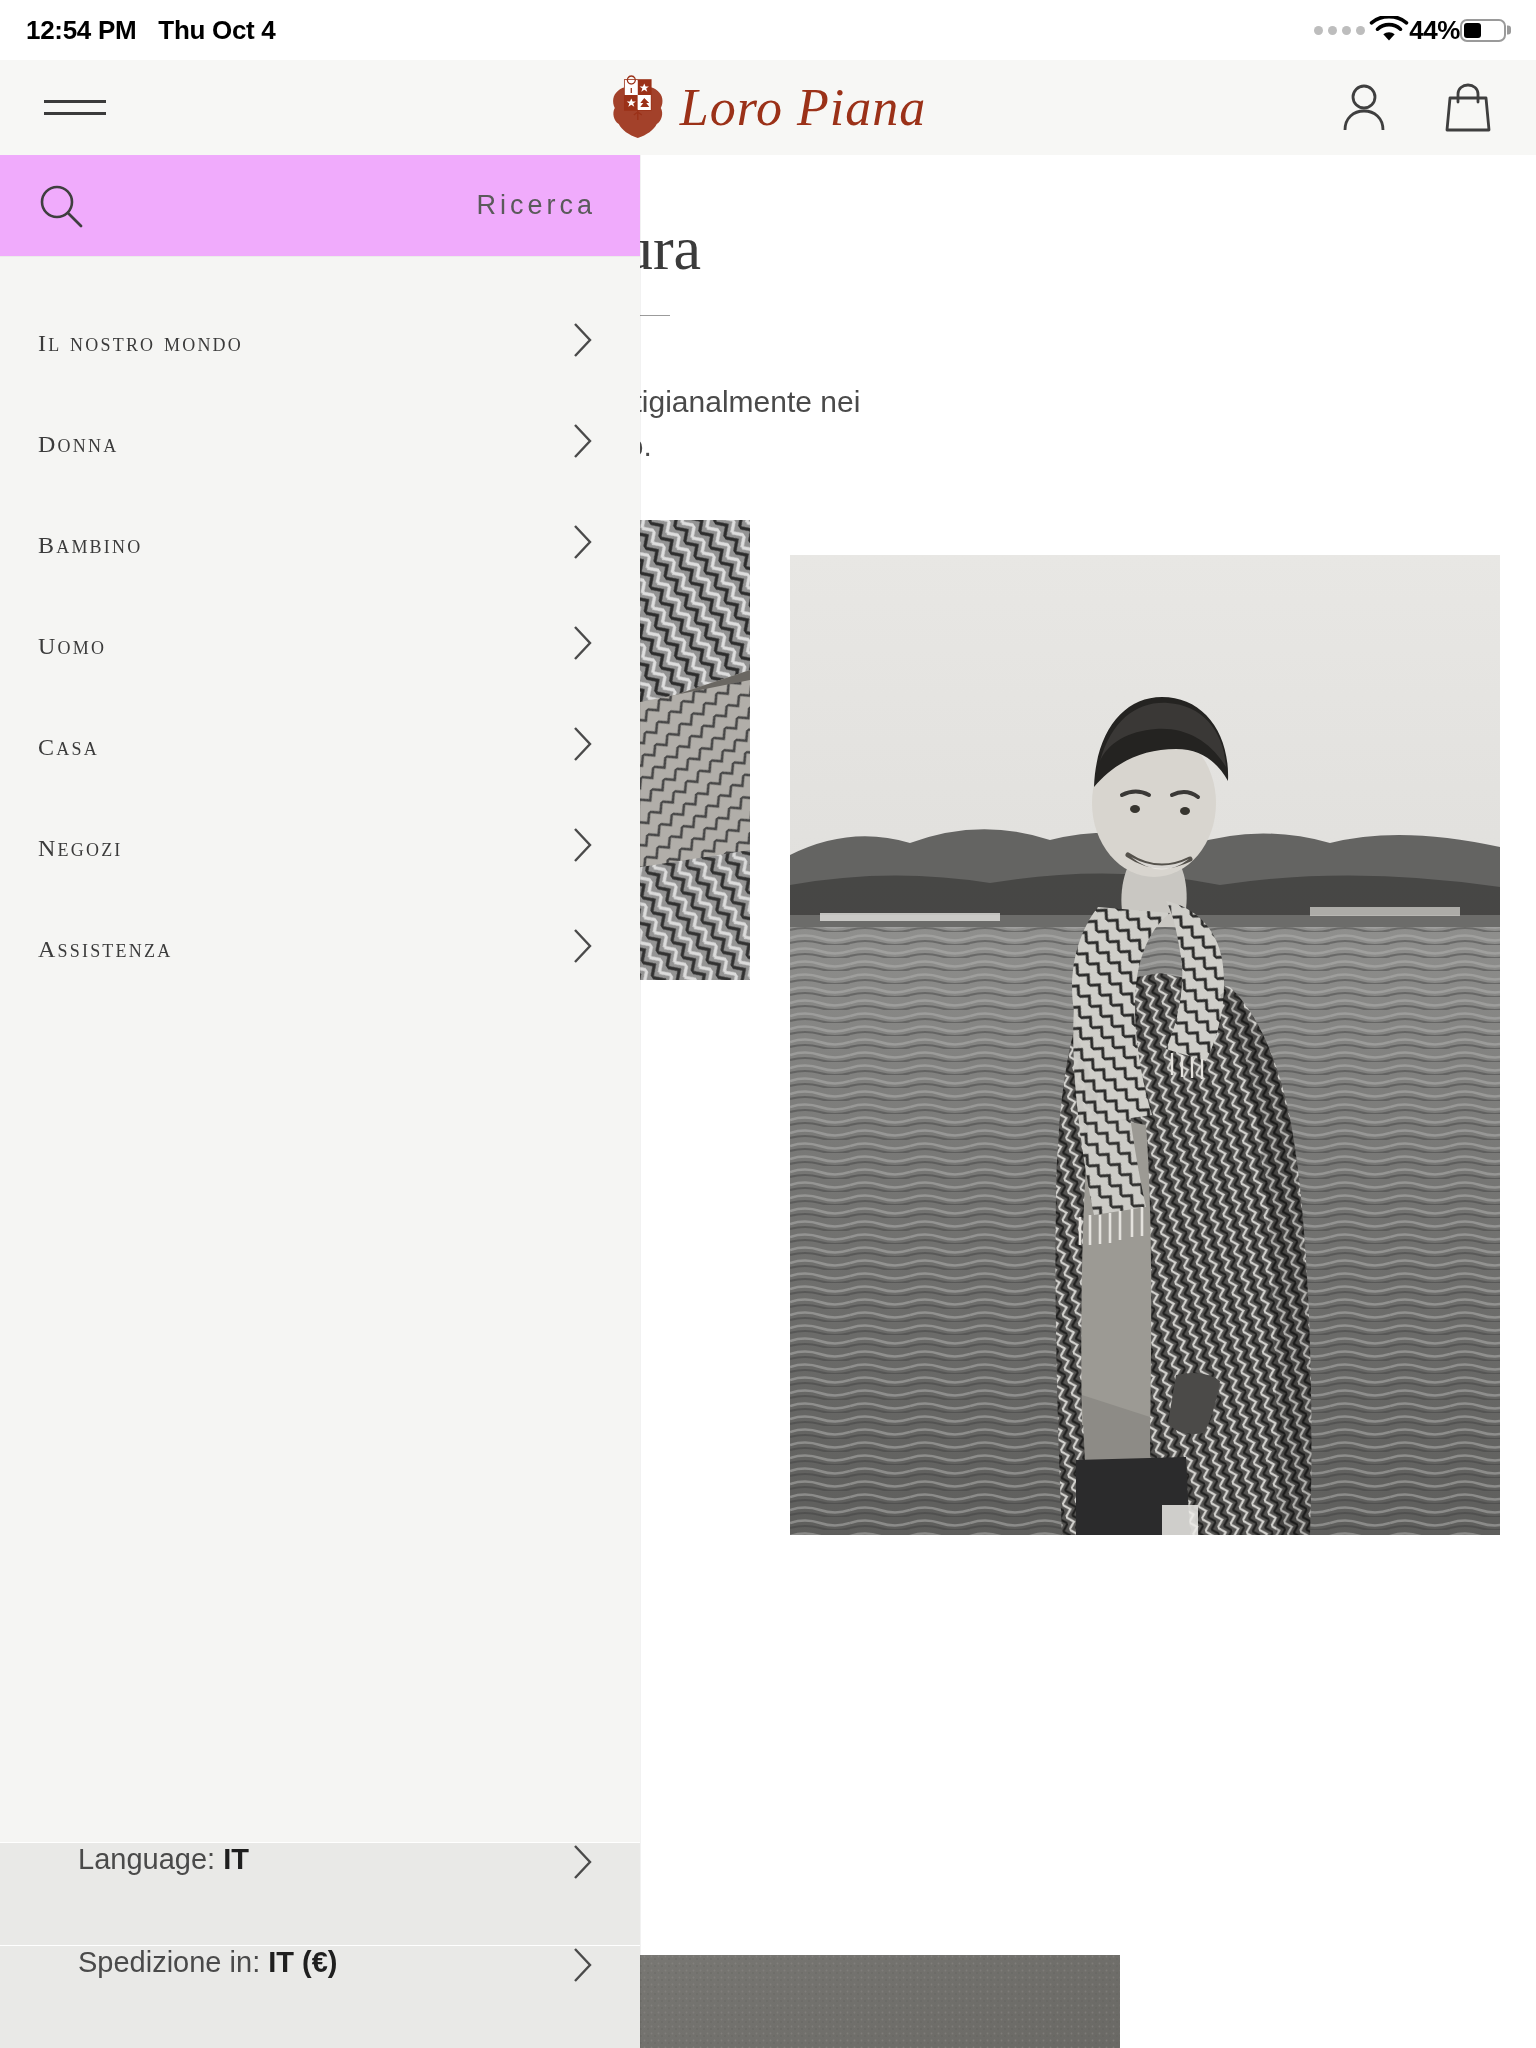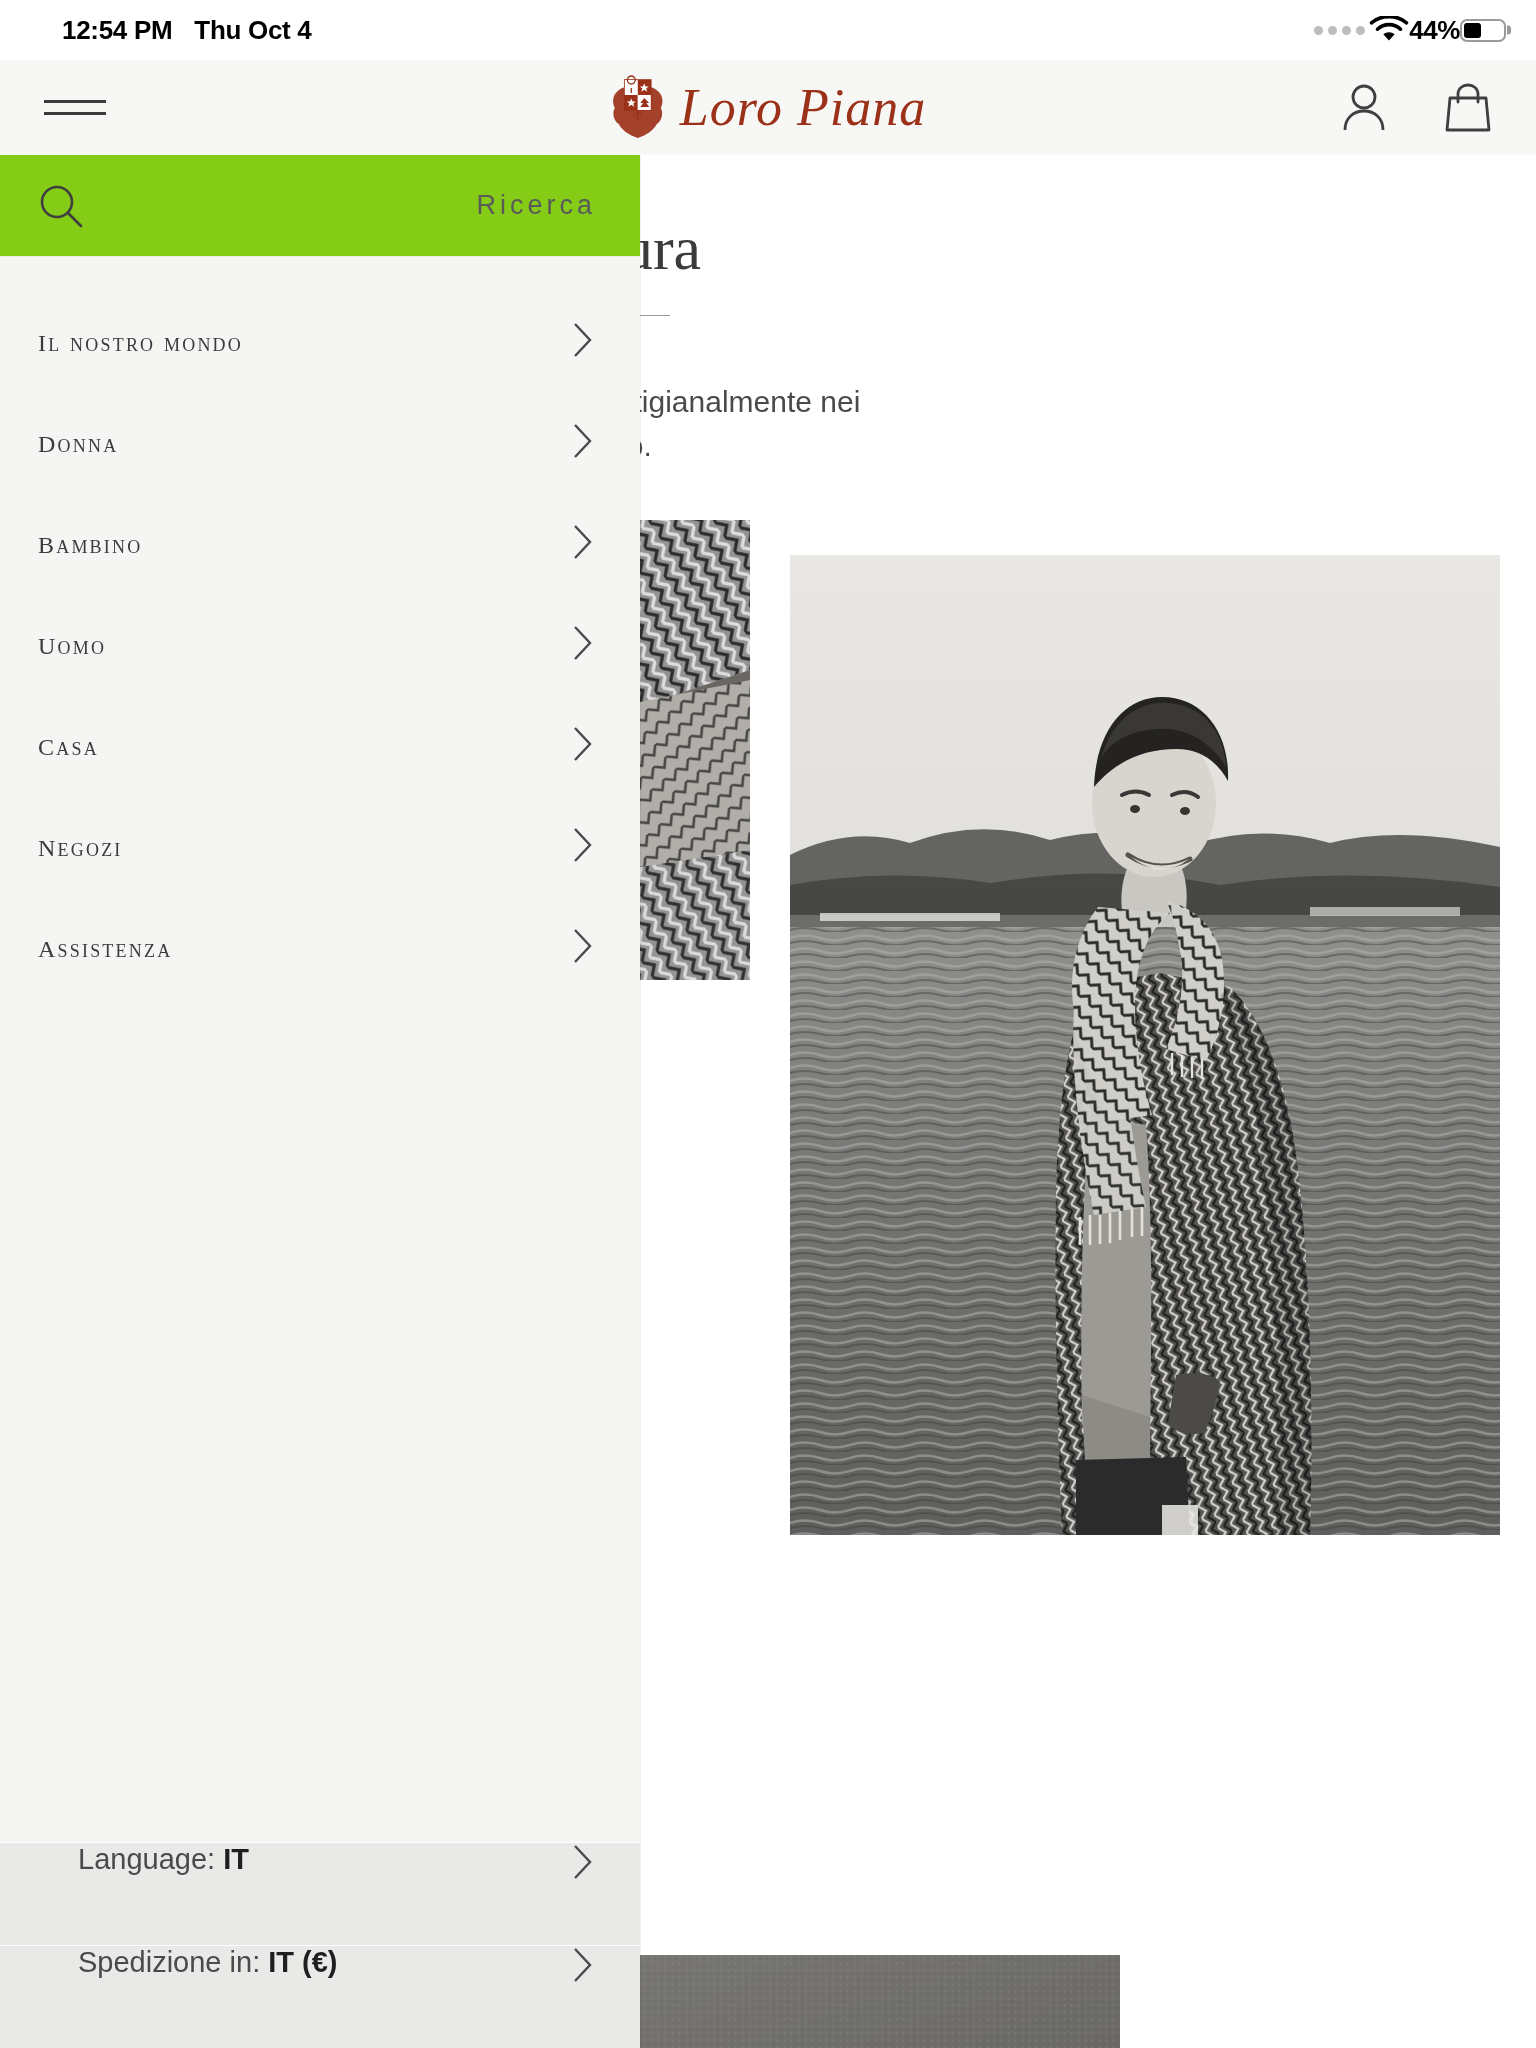--- a/index.html
+++ b/index.html
@@ -10,21 +10,21 @@
     position:relative;
   }
 
   
   .statusbar{
     position:absolute; top:0; left:0; width:1536px; height:60px;
     background:#ffffff; z-index:60;
     display:flex; align-items:center; justify-content:space-between;
     padding:0 30px 0 26px;
   }
-  .sb-left{ display:flex; align-items:center; gap:22px;margin-left:36px; }
+  .sb-left{ display:flex; align-items:center; gap:22px; }
   .sb-time{ font-size:26px; font-weight:600; color:#000; letter-spacing:-0.3px; }
   .sb-date{ font-size:26px; font-weight:600; color:#000; letter-spacing:-0.3px; }
   .sb-right{ display:flex; align-items:center; gap:0; }
   .sb-dots{ display:flex; gap:5px; align-items:center; margin-right:4px; }
   .sb-dots i{ width:9px; height:9px; border-radius:50%; background:#bdbdbd; display:block; }
   .sb-pct{ font-size:26px; font-weight:600; color:#000; letter-spacing:-0.4px; }
   .batt{
     width:46px; height:23px; border:2.5px solid #9a9a9a; border-radius:7px;
     position:relative; display:flex; align-items:center; padding:2px;
   }
@@ -106,21 +106,21 @@
   }
 
   
   .drawer{
     position:absolute; top:155px; left:0; width:640px; height:1893px;
     background:#f5f5f3; z-index:40;
     display:flex; flex-direction:column;
     box-shadow: 1px 0 0 rgba(0,0,0,0.05);
   }
   .search-row{
-    height:102px; background:#84cc16; flex:0 0 auto;
+    height:102px; background:#f0abfc; flex:0 0 auto;
     display:flex; align-items:center; justify-content:space-between;
     padding:0 44px 0 36px;
     border-bottom:1px solid #ececea;
   }
   .search-ico{ width:50px; height:50px; display:block; }
   .search-label{
     font-size:27px; color:#5a5a5a; letter-spacing:4px;
   }
 
   .nav-list{ flex:1 1 auto; padding-top:32px; }

